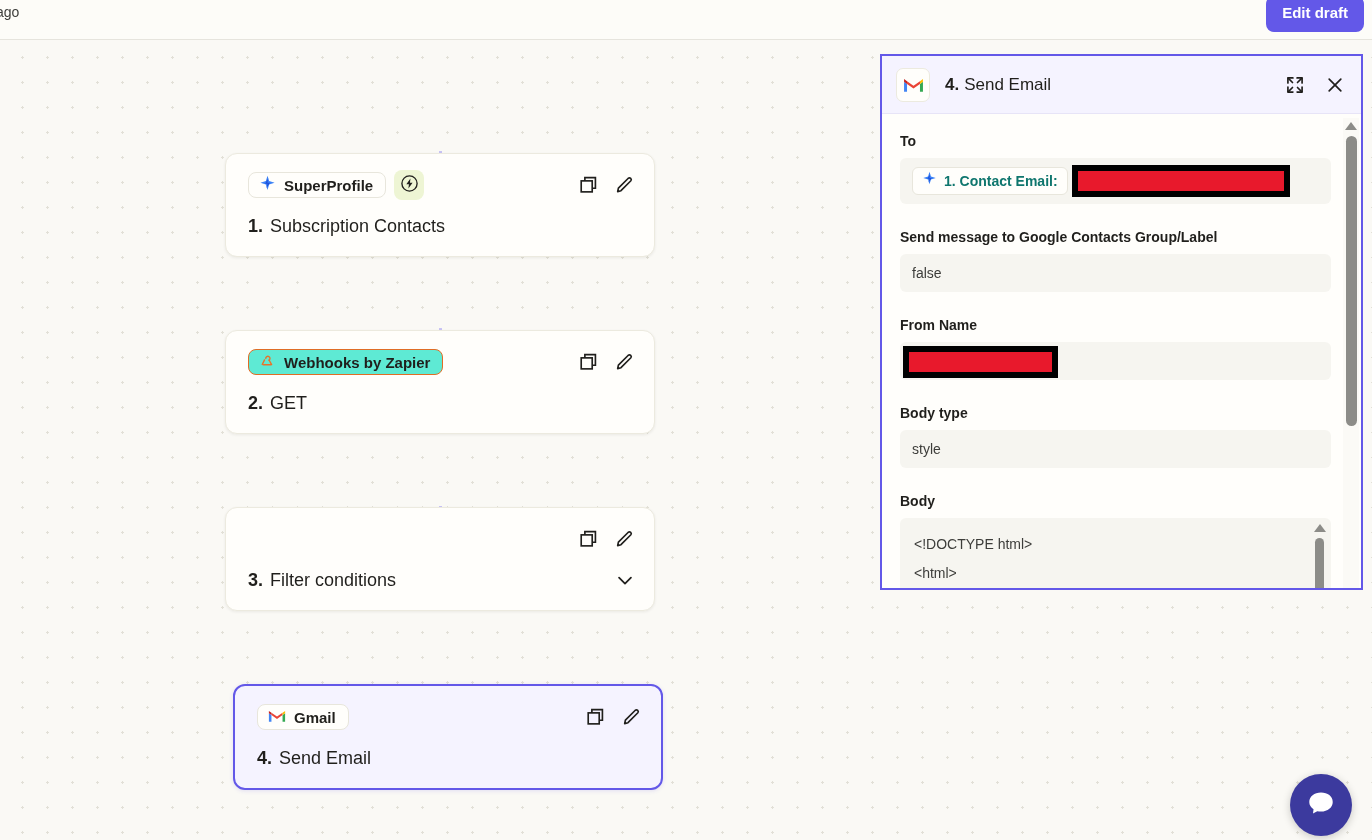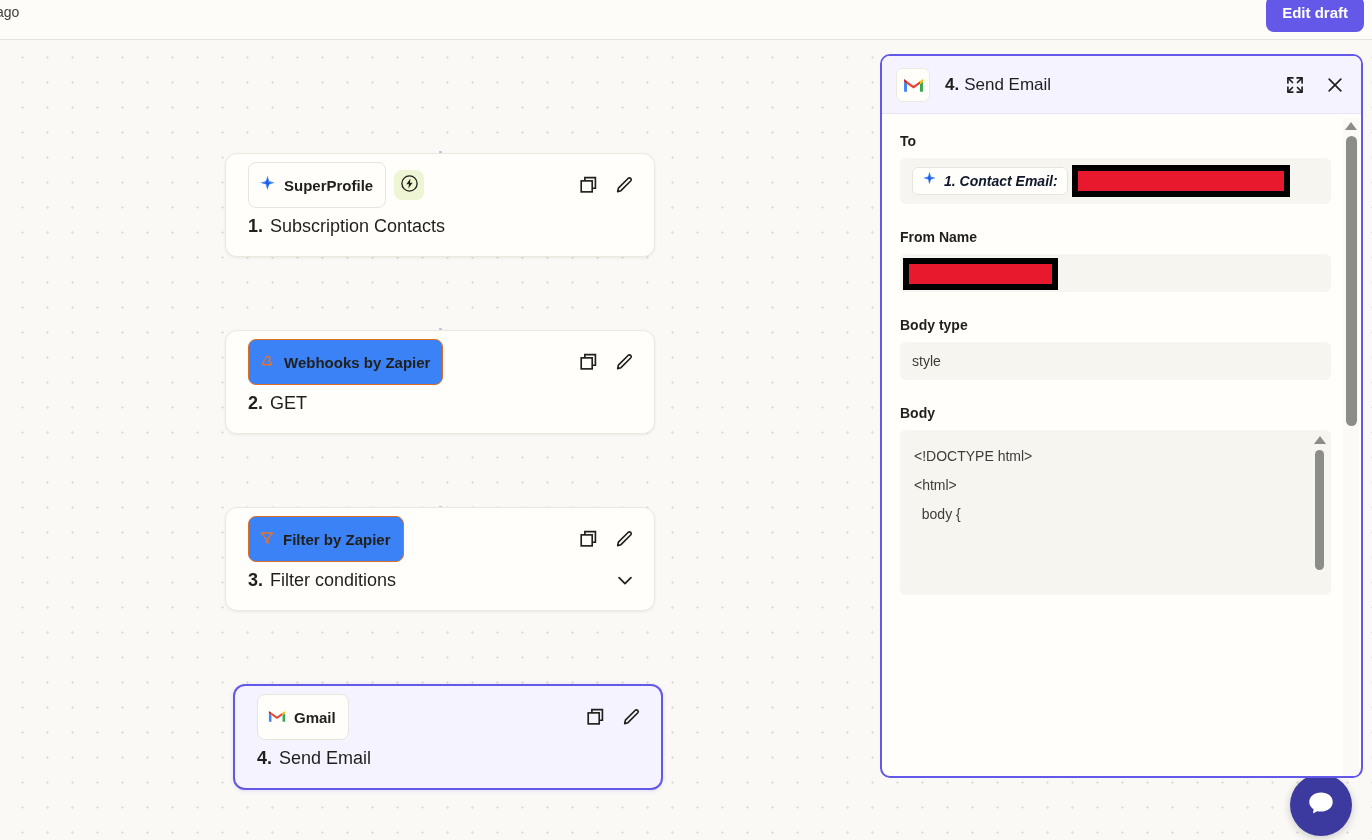--- a/index.html
+++ b/index.html
@@ -50,25 +50,25 @@
     padding: 16px 18px 18px 22px;
   }
   .node.selected {
     background: #f5f3ff;
     border: 2px solid #6358e8;
     box-shadow: 0 1px 4px rgba(99,88,232,.16);
   }
   .node-row1 { display: flex; align-items: center; height: 30px; }
   .app-chip {
     display: inline-flex; align-items: center; gap: 8px;
-    height: 46px; padding: 0 12px 0 10px;
+    height: 26px; padding: 0 12px 0 10px;
     background: #fffefb; border: 1px solid #e8e6dc; border-radius: 8px;
     font-size: 15px; font-weight: bold; color: #201f1c; white-space: nowrap;
   }
-  .app-chip.orange { background: #3b82f6; border: 1px solid #e06d26; justify-content: center; }
+  .app-chip.orange { background: #5eead4; border: 1px solid #e06d26; justify-content: center; }
   .app-chip.plain  { background: #fffefb; border: 1px solid #e8e6dc; }
   .trigger-badge {
     display: inline-flex; align-items: center; justify-content: center;
     width: 30px; height: 30px; margin-left: 8px;
     background: #eef5d4; border-radius: 8px;
   }
   .node-actions { margin-left: auto; display: flex; align-items: center; gap: 14px; }
   .icon-btn { display: inline-flex; cursor: pointer; }
   .node-title {
     margin-top: 14px; font-size: 18px; color: #201f1c; line-height: 24px;
@@ -85,24 +85,24 @@
   }
   .connector .head {
     position: absolute; left: 0; bottom: -1px;
     width: 0; height: 0;
     border-left: 6.5px solid transparent; border-right: 6.5px solid transparent;
     border-top: 11px solid #6358e8;
   }
 
   
   .panel {
-    position: absolute; left: 880px; top: 54px; width: 483px; height: 724px;
+    position: absolute; left: 880px; top: 54px; width: 483px; height: 536px;
     background: #fffefb;
     border: 2px solid #6358e8;
-    border-radius: 10px;
+    border-radius: 0;
     overflow: hidden;
   }
   .panel-header {
     display: flex; align-items: center;
     height: 58px; padding: 0 16px 0 14px;
     background: #f5f3ff; border-bottom: 1px solid #e7e4f7;
   }
   .panel-app-icon {
     width: 34px; height: 34px; border-radius: 7px;
     background: #fffefb; border: 1px solid #eceadf;
@@ -125,21 +125,21 @@
     position: relative;
     background: #f6f5f0; border-radius: 6px;
     min-height: 38px; padding: 9px 12px;
     font-size: 14px; color: #3d3d3a; line-height: 20px;
     display: flex; align-items: center;
   }
   .token-chip {
     display: inline-flex; align-items: center; gap: 7px;
     background: #fffefb; border: 1px solid #e8e6dc; border-radius: 6px;
     height: 28px; padding: 0 9px;
-    font-size: 14px; font-weight: bold; color: #0f172a; white-space: nowrap; font-style: italic;
+    font-size: 14px; font-weight: bold; color: #0f766e; white-space: nowrap;
   }
   .redact {
     display: inline-block; background: #000000;
     padding: 6px; vertical-align: middle;
   }
   .redact > span { display: block; background: #e8192c; height: 100%; width: 100%; }
 
   
   .redact-to      { position: absolute; left: 172px; top: 7px; width: 218px; height: 32px; }
   .redact-to > span      { height: 20px; }
@@ -294,28 +294,20 @@
         </span>
       </div>
       <div class="node-title">
         <b>2.</b>
         <span>GET</span>
       </div>
     </div>
 
     <div class="node" style="top:466px;">
       <div class="node-row1">
-        <span class="app-chip orange">
-          <span>
-            <svg width="16" height="16" viewBox="0 0 24 24" fill="none" stroke="#e8732a" stroke-width="2" stroke-linejoin="round">
-              <path d="M3.5 4.5 H20.5 L13.5 13 V20 L10.5 17.5 V13 Z"></path>
-            </svg>
-          </span>
-          <span>Filter by Zapier</span>
-        </span>
         <span class="node-actions">
           <span class="icon-btn">
             <svg width="22" height="22" viewBox="0 0 24 24" fill="none" stroke="#201f1c" stroke-width="1.8">
               <rect x="3.5" y="7.5" width="12" height="12"></rect>
               <path d="M7.5 7.5 V4 h11.5 v11.5 h-3.5"></path>
             </svg>
           </span>
           <span class="icon-btn">
             <svg width="22" height="22" viewBox="0 0 24 24" fill="none" stroke="#201f1c" stroke-width="1.8" stroke-linejoin="round">
               <path d="M4 19.2 L4.8 15.4 L15.6 4.6 a2 2 0 0 1 2.8 2.8 L7.6 18.2 Z"></path>
@@ -430,20 +422,26 @@
               </svg>
             </span>
             <span>1. Contact Email:</span>
           </span>
           <span class="redact redact-to">
               <span></span>
             </span>
         </div>
       </div>
 
+      <div class="field">
+        <div class="field-label">Send message to Google Contacts Group/Label</div>
+        <div class="field-value">
+          <span>false</span>
+        </div>
+      </div>
 
       <div class="field">
         <div class="field-label">From Name</div>
         <div class="field-value">
           <span class="redact redact-from">
               <span></span>
             </span>
         </div>
       </div>
 

